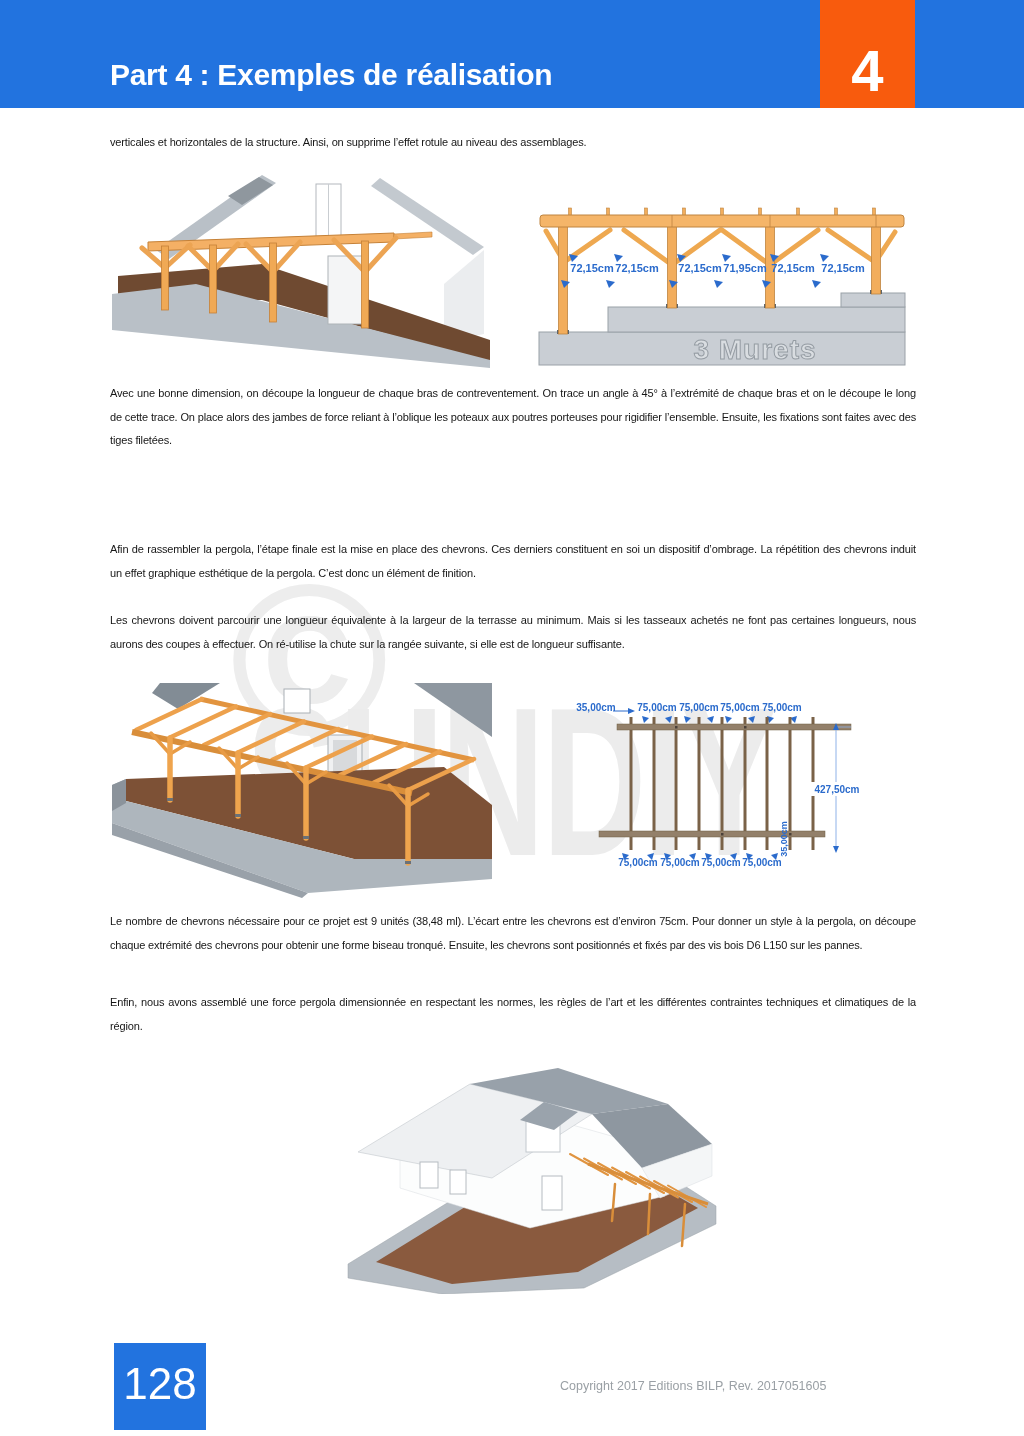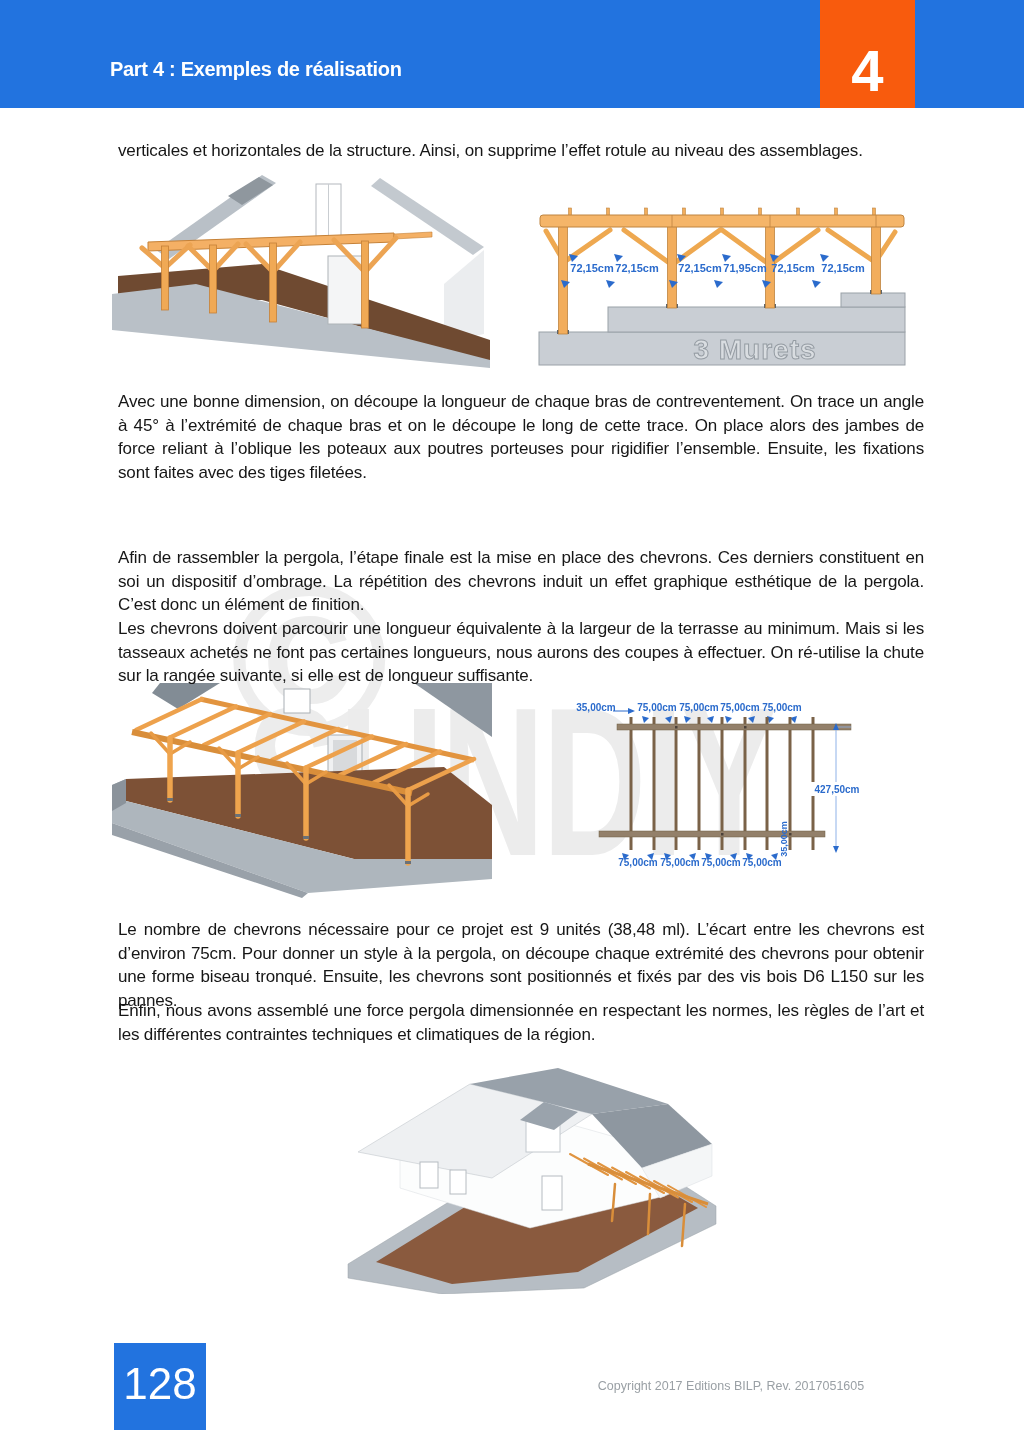--- a/index.html
+++ b/index.html
@@ -1,41 +1,41 @@
 <!DOCTYPE html>
 <html><head>
 <meta charset="utf-8">
 <style>
   html,body{margin:0;padding:0;background:#ffffff;}
   .page{position:relative;width:1024px;height:1436px;background:#fff;overflow:hidden;
         font-family:"Liberation Sans","DejaVu Sans",sans-serif;}
   
   .header-bar{position:absolute;left:0;top:0;width:1024px;height:108px;background:#2273df;z-index:3;}
-  .header-title{position:absolute;left:110px;top:58px;color:#fff;font-size:20px;font-weight:bold;
+  .header-title{position:absolute;left:110px;top:58px;color:#fff;font-size:30px;font-weight:bold;
                 letter-spacing:-0.3px;z-index:4;}
   .chapter-box{position:absolute;left:820px;top:0;width:95px;height:108px;background:#f85b0d;
                display:flex;align-items:flex-end;justify-content:center;z-index:4;}
   .chapter-num{color:#fff;font-size:58px;font-weight:bold;line-height:1;margin-bottom:8px;}
   
-  .para{position:absolute;left:110px;width:806px;font-size:17px;line-height:23.7px;color:#161616;
-        text-align:justify;letter-spacing:-0.15px;z-index:2;margin:8px;}
+  .para{position:absolute;left:110px;width:806px;font-size:11px;line-height:23.7px;color:#161616;
+        text-align:justify;letter-spacing:-0.15px;z-index:2;margin:0;}
   .section-heading{position:absolute;left:110px;top:503px;font-size:25px;font-weight:bold;
                    color:#1b70d6;letter-spacing:-0.3px;z-index:2;margin:0;}
   
   .fig{position:absolute;z-index:1;}
   
   .wm{position:absolute;color:#ededed;z-index:0;font-weight:bold;line-height:1;user-select:none;}
   .wm-symbol{left:230px;top:552px;font-size:215px;}
   .wm-text{left:246px;top:676px;font-size:212px;transform:scale(0.68,1);transform-origin:left top;
            letter-spacing:-4px;color:#ececec;}
   
   .page-num-box{position:absolute;left:114px;top:1343px;width:92px;height:87px;background:#2273df;
                 display:flex;align-items:center;justify-content:center;z-index:2;}
   .page-num{color:#fff;font-size:44px;line-height:1;padding-bottom:6px;}
-  .copyright{position:absolute;left:560px;top:1379px;width:342px;text-align:center;
+  .copyright{position:absolute;left:560px;top:1379px;width:342px;text-align:left;
              font-size:12.5px;color:#9aa0a5;z-index:2;}
   svg text{font-family:"Liberation Sans","DejaVu Sans",sans-serif;}
   .dim{fill:#2b6bcc;font-weight:bold;}
 </style>
 </head>
 <body>
 
 <div class="page">
 
   <div class="wm wm-symbol">©</div>

